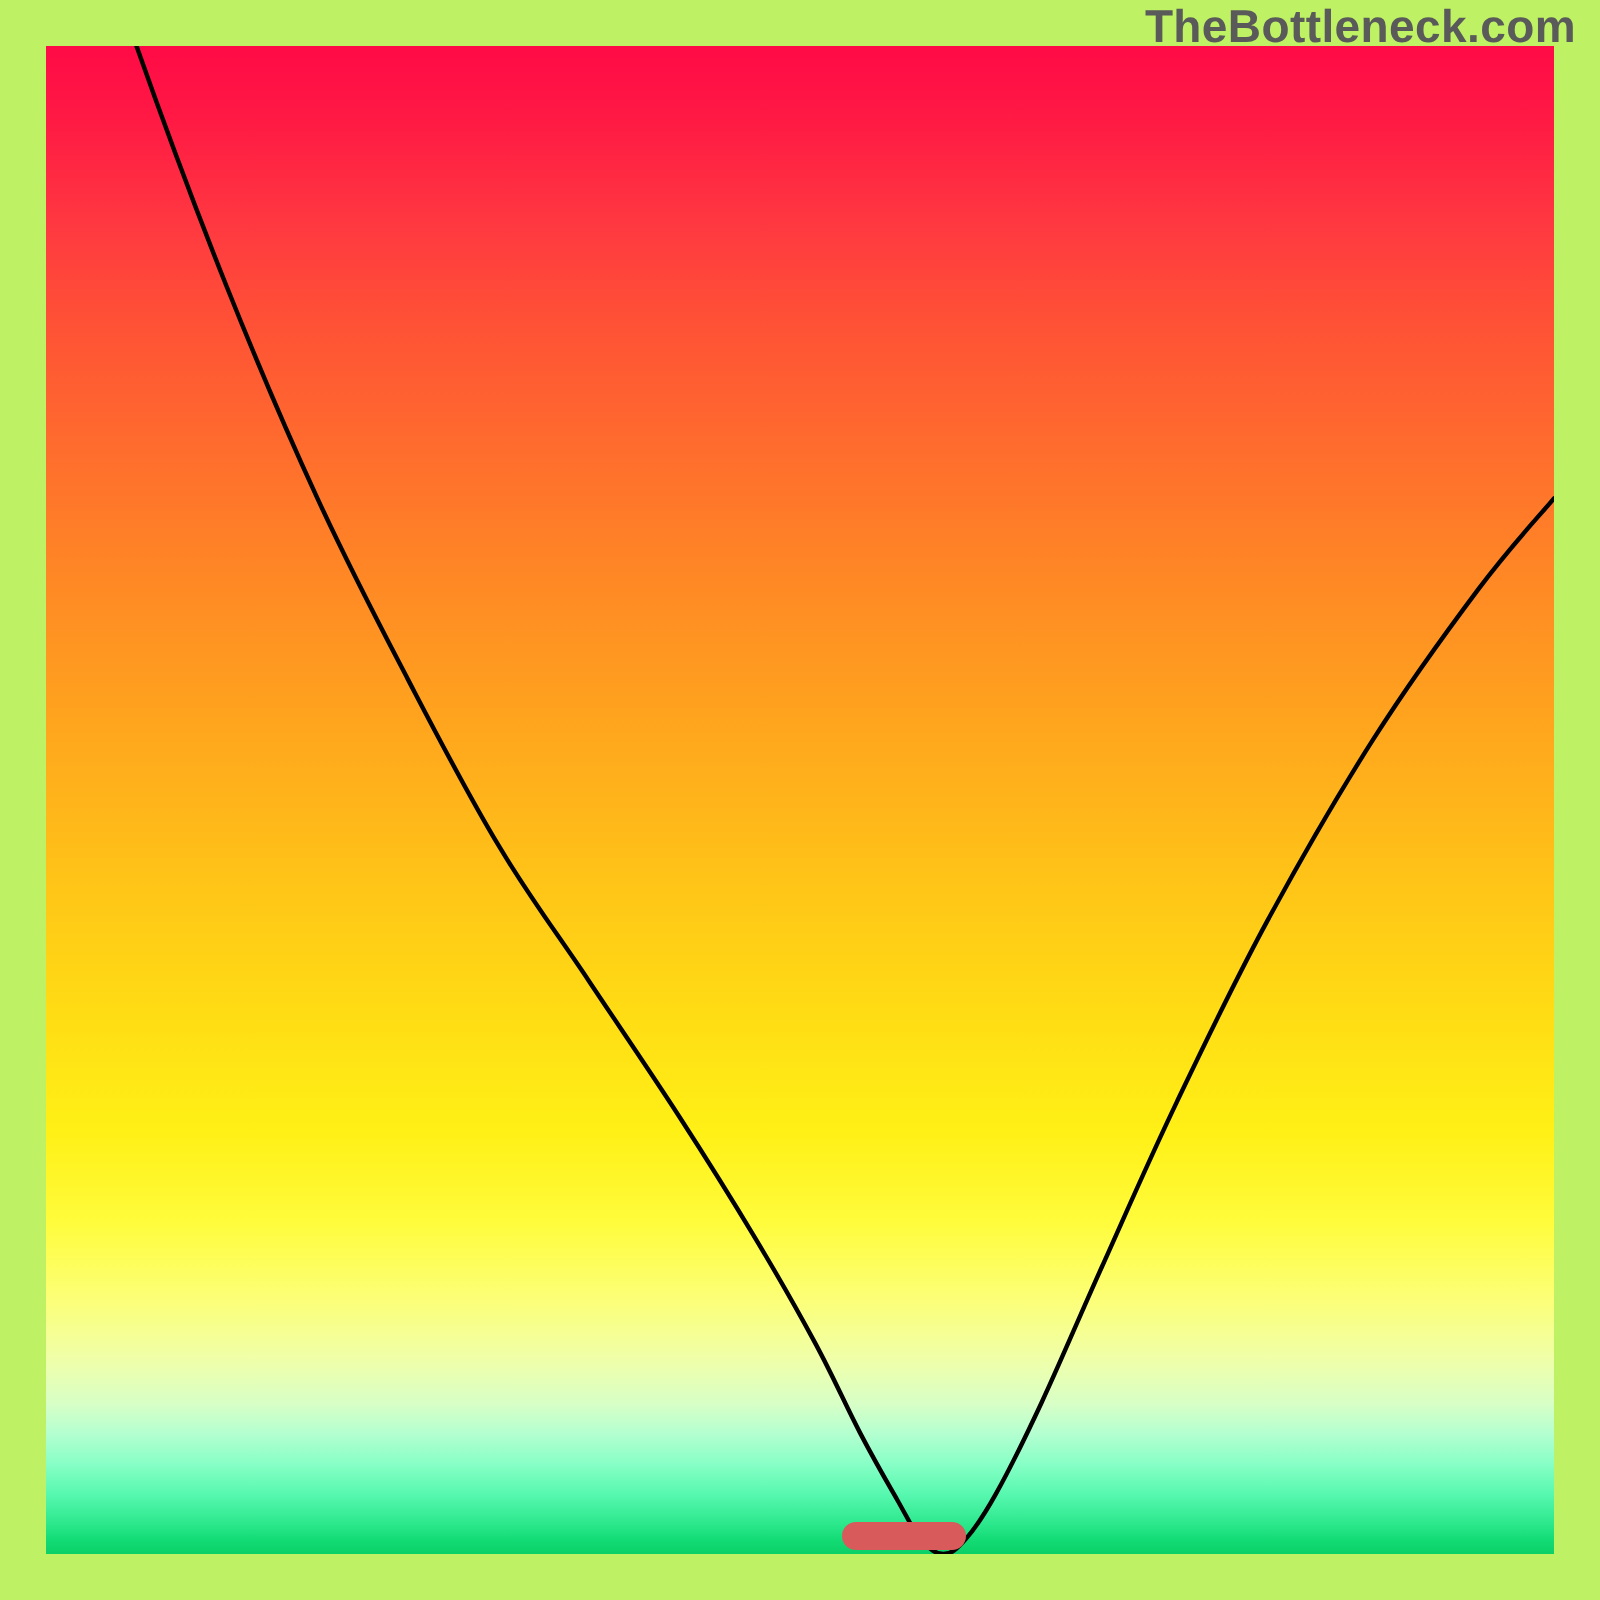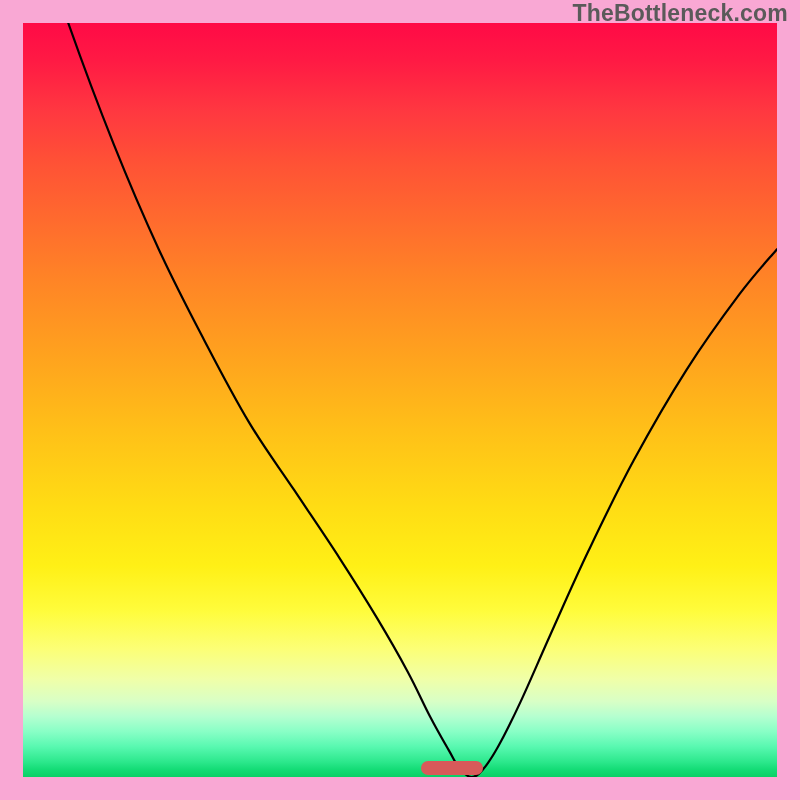--- a/index.html
+++ b/index.html
@@ -8,21 +8,21 @@
     width: 800px;
     height: 800px;
     background: #000;
     overflow: hidden;
     font-family: Arial, Helvetica, sans-serif;
   }
   .frame {
     position: relative;
     width: 800px;
     height: 800px;
-    background: #f9a8d4;
+    background: #bef264;
   }
   .plot-area {
     position: absolute;
     left: 23px;
     top: 23px;
     width: 754px;
     height: 754px;
     overflow: hidden;
   }
   .gradient-bg {

